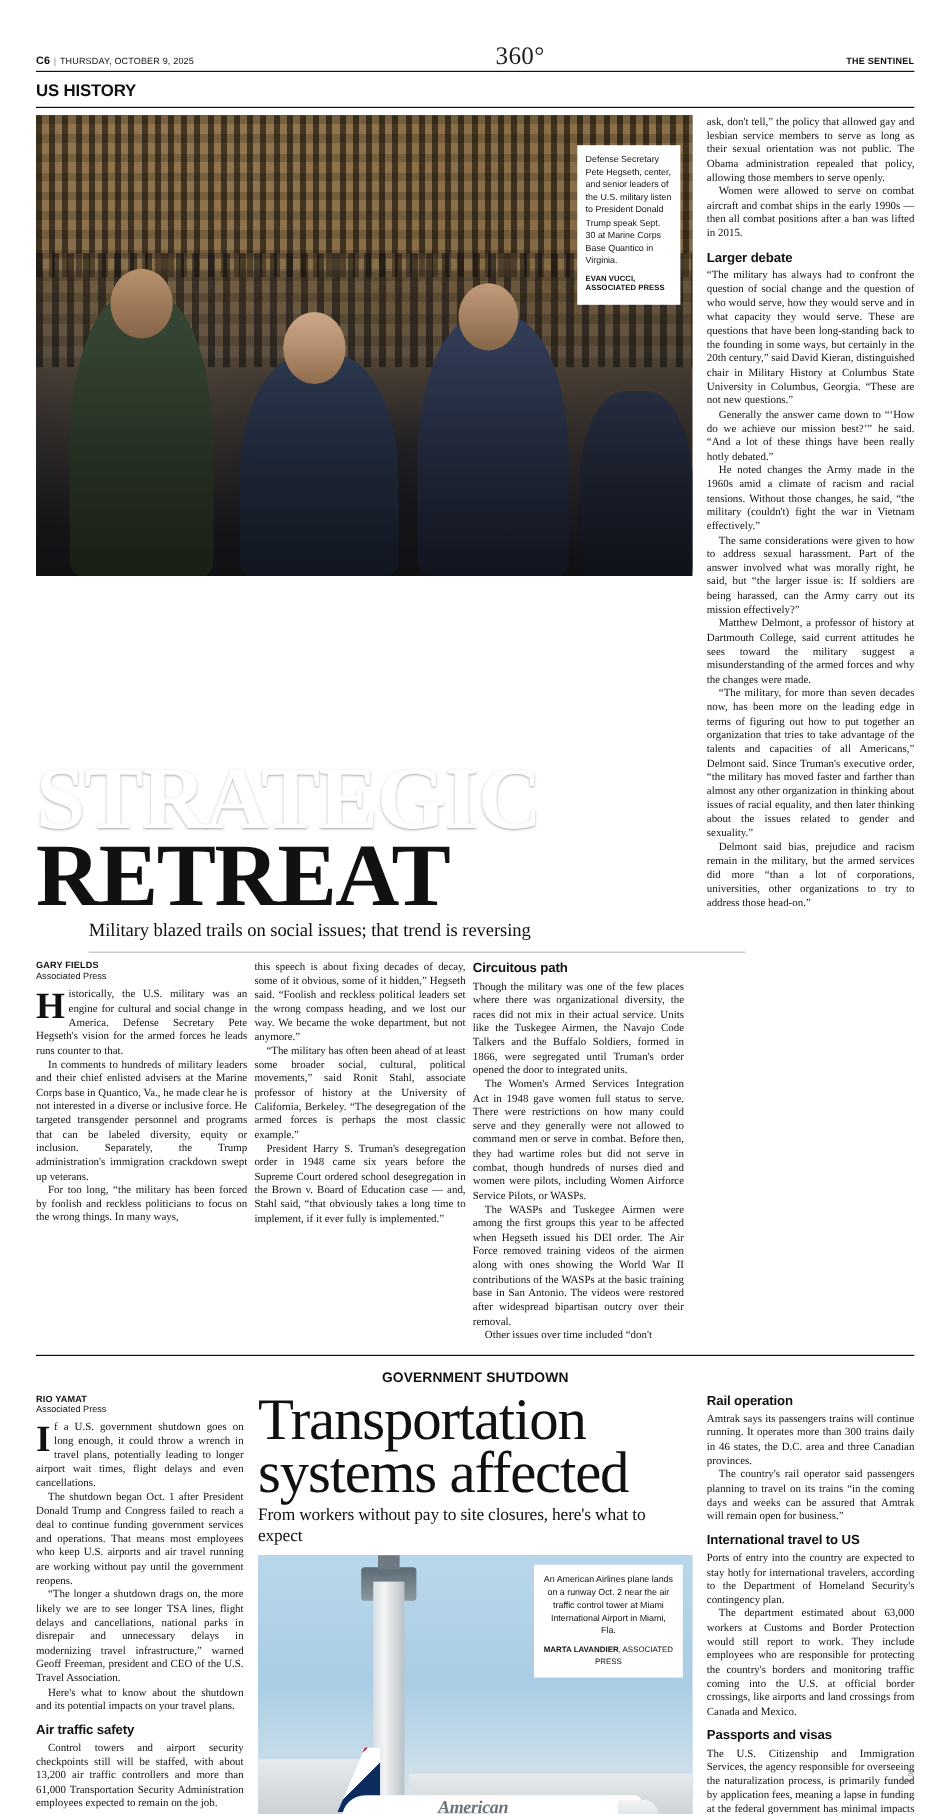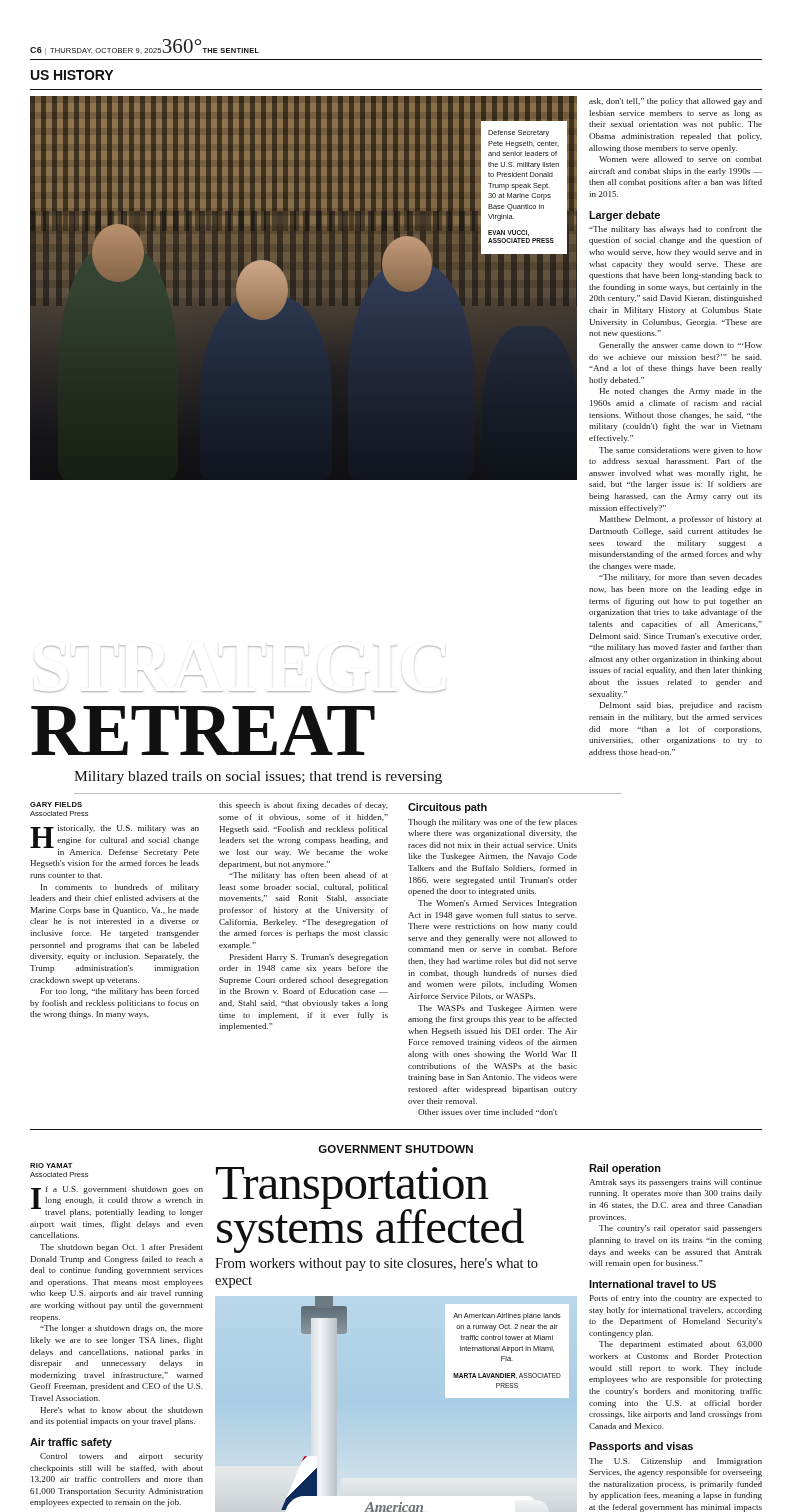--- a/index.html
+++ b/index.html
@@ -9,21 +9,21 @@
     width: 792px; height: 1512px;
     background: #ffffff;
     font-family: "Liberation Serif", serif;
     color: #111;
     overflow: hidden;
   }
   .page { position: relative; width: 792px; height: 1512px; padding: 0 30px; }
 
   
   .masthead {
-    display:flex; align-items:flex-end; 
+    display:flex; align-items:flex-end; justify-content:space-between;
     padding-top: 34px; padding-bottom: 4px;
   }
   .mh-left { font-family:"Liberation Sans", sans-serif; font-size:7.5px; letter-spacing:.02em; }
   .mh-left .folio { font-weight:bold; font-size:9px; }
   .mh-left .sep { color:#888; margin:0 3px; }
   .mh-center { font-family:"Liberation Serif", serif; font-size:21px; letter-spacing:.01em; color:#222; line-height:1; position:relative; top:2px;}
   .mh-right { font-family:"Liberation Sans", sans-serif; font-size:7.5px; font-weight:bold; letter-spacing:.03em; }
   .rule-thick { border-top: 1.6px solid #111; }
   .rule-thin { border-top: .6px solid #bbb; }
 
@@ -96,21 +96,21 @@
   .col-body p.first { text-indent:0; }
   .subhead {
     font-family:"Liberation Sans", sans-serif; font-weight:bold;
     font-size:11px; margin:7px 0 2px 0; letter-spacing:-.01em;
   }
   .dropcap::first-letter {
     float:left; font-size:31px; line-height:.82; font-weight:bold;
     padding:2px 3px 0 0; font-family:"Liberation Serif", serif;
   }
 
-  .cols3 { display:flex; gap:20px; }
+  .cols3 { display:flex; gap:6px; }
   .cols3 > div { width:176px; }
 
   
   .story2 { padding-top:7px; }
   .center-kicker {
     text-align:center; font-family:"Liberation Sans", sans-serif;
     font-weight:bold; font-size:11.5px; letter-spacing:.01em; padding:6px 0 6px;
   }
   .s2grid { display:flex; gap:12px; }
   .s2-left { width:176px; }

